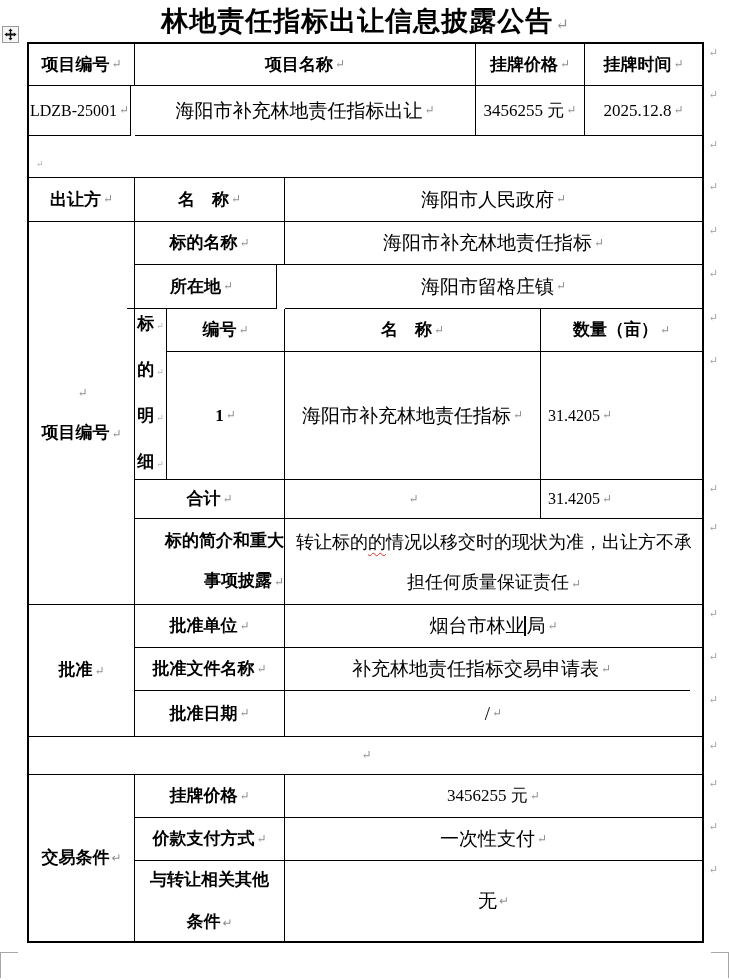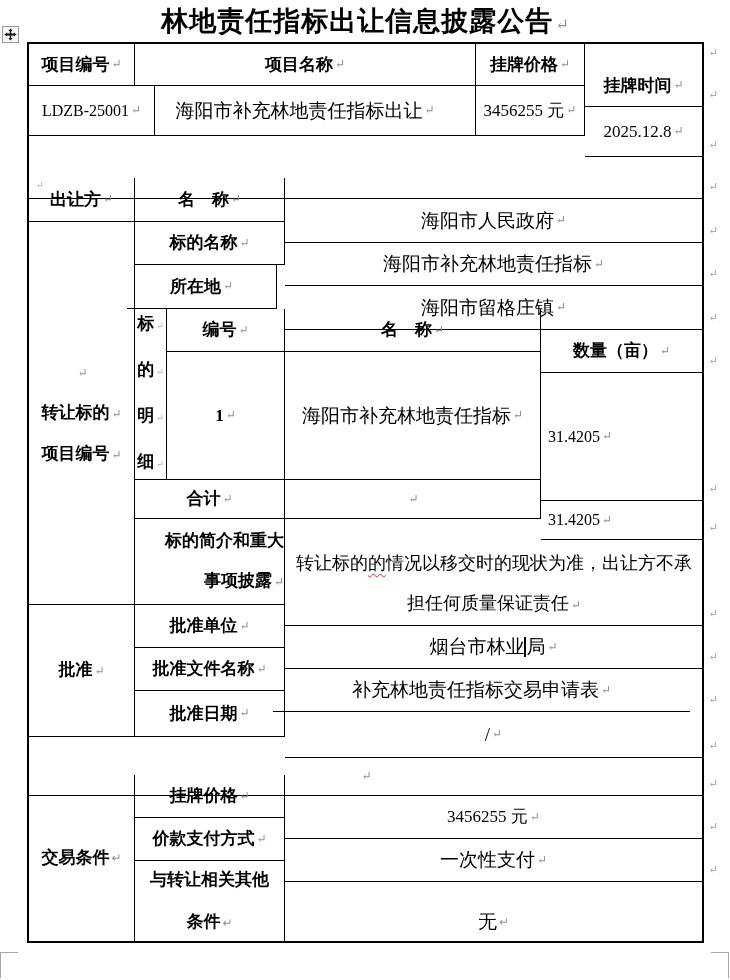--- a/index.html
+++ b/index.html
@@ -15,33 +15,33 @@
   
   .handle{position:absolute;left:2px;top:26px;width:17px;height:17px;background:#f6f6f6;
           border:1px solid #9a9a9a;box-sizing:border-box;display:flex;align-items:center;justify-content:center;}
   .handle svg{width:13px;height:13px;}
   
   .tbl{position:absolute;left:27px;top:42px;width:677px;height:901px;
        border:2px solid #000;box-sizing:border-box;}
   .cell{position:absolute;display:flex;align-items:center;justify-content:center;
         border-right:1px solid #000;border-bottom:1px solid #000;box-sizing:border-box;
         line-height:1.25;text-align:center;}
-  .no-r{border-right:none;margin-top:21px;} .no-b{border-bottom:none;font-family:Liberation Serif, serif;}
+  .no-r{border-right:none;} .no-b{border-bottom:none;font-family:Liberation Serif, serif;}
   .col{flex-direction:column;}
   .leftalign{justify-content:flex-start;text-align:left;}
   .lbl{font-weight:bold;font-size:17px;}
   .val{font-size:19px;}
   .num{font-size:16px;}
   .mid{font-size:17px;}
   
   .c-r1c1{left:0;top:0;width:106px;height:42px;}
   .c-r1c2{left:106px;top:0;width:341px;height:42px;}
   .c-r1c3{left:447px;top:0;width:109px;height:42px;}
   .c-r1c4{left:556px;top:0;width:117px;height:42px;}
-  .c-r2c1{left:0;top:42px;width:126px;height:50px;}
+  .c-r2c1{left:0;top:42px;width:102px;height:50px;}
   .c-r2c2{left:106px;top:42px;width:341px;height:50px;justify-content:center;}
   .c-r2c3{left:447px;top:42px;width:109px;height:50px;}
   .c-r2c4{left:556px;top:42px;width:117px;height:50px;}
   .c-r3{left:0;top:92px;width:673px;height:42px;padding-left:5px;align-items:flex-end;padding-bottom:7px;}
   .c-r4c1{left:0;top:134px;width:106px;height:44px;}
   .c-r4c2{left:106px;top:134px;width:150px;height:44px;}
   .c-r4c3{left:256px;top:134px;width:417px;height:44px;}
   .c-basic{left:0;top:178px;width:106px;height:383px;line-height:40px;}
   .c-r5c2{left:106px;top:178px;width:150px;height:43px;}
   .c-r5c3{left:256px;top:178px;width:417px;height:43px;}
@@ -154,21 +154,20 @@
         <span>名　称</span>
         <span class="pm">↵</span>
       </div>
     <div class="cell val c-r4c3 no-r">
         <span>海阳市人民政府</span>
         <span class="pm">↵</span>
       </div>
 
     <div class="cell lbl col c-basic">
       <div><span class="pm">↵</span></div>
-      <div><span>转让标的</span><span class="pm">↵</span></div>
       <div><span>项目编号</span><span class="pm">↵</span></div>
     </div>
 
     <div class="cell lbl c-r5c2">
         <span>标的名称</span>
         <span class="pm">↵</span>
       </div>
     <div class="cell val c-r5c3 no-r">
         <span>海阳市补充林地责任指标</span>
         <span class="pm">↵</span>

